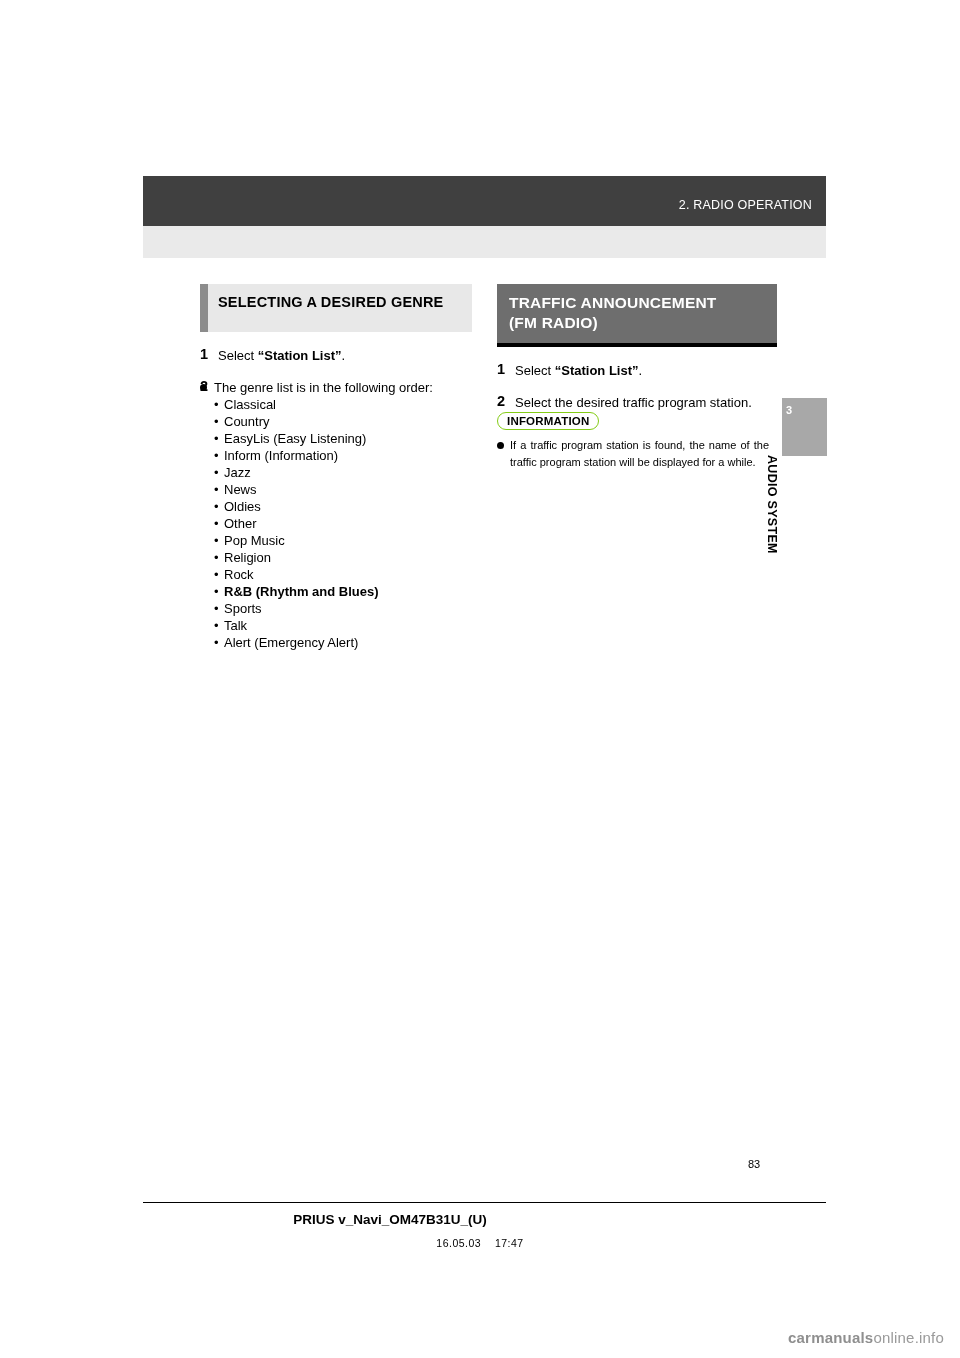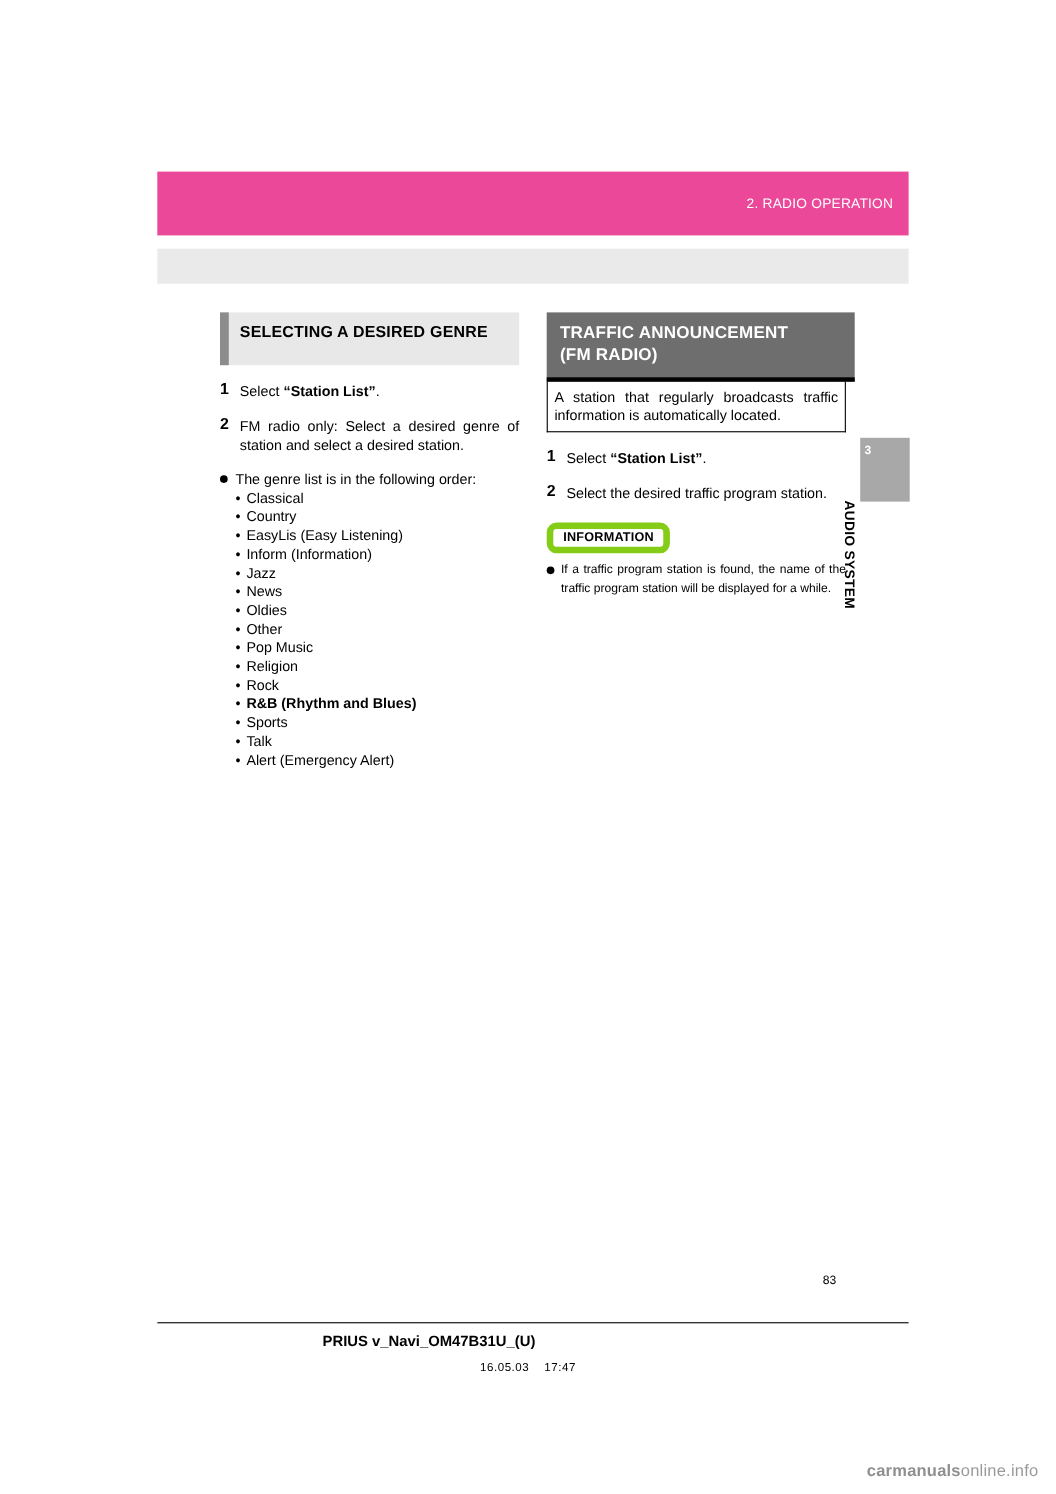--- a/index.html
+++ b/index.html
@@ -13,24 +13,24 @@
     position: relative;
     font-family: "Liberation Sans", sans-serif;
     color: #000;
     overflow: hidden;
   }
 
   
   .header-band {
     position: absolute;
     left: 143px;
-    top: 156px;
+    top: 176px;
     width: 683px;
     height: 58px;
-    background: #ec4899;
+    background: #404040;
   }
   .header-title {
     position: absolute;
     right: 14px;
     top: 50%;
     transform: translateY(-50%);
     font-size: 12.5px;
     color: #ffffff;
     letter-spacing: 0.2px;
     white-space: nowrap;
@@ -190,22 +190,21 @@
     position: absolute;
     left: 0;
     top: 0;
     font-size: 13px;
   }
   .genre-list li b { font-weight: bold; }
 
   
   .info-tag {
     display: inline-block;
-    margin-top: 18px;
-    border: 6px solid #84cc16;
+    border: 1px solid #84cc16;
     border-radius: 9px;
     padding: 2px 9px 2px 9px;
     font-size: 11.5px;
     font-weight: bold;
     letter-spacing: 0.2px;
   }
   .info-body {
     margin-top: 7px;
     position: relative;
     padding-left: 13px;
@@ -281,21 +280,21 @@
 
   <div class="sect-title-gray">
     <div class="t">SELECTING A DESIRED GENRE</div>
   </div>
 
   <div class="step">
     <span class="num">1</span><span>Select </span><b>“Station List”</b><span>.</span>
   </div>
 
   <div class="step">
-    <span class="num">2</span><span>FM radio only: Select a desired genre of station and select a desired station.</span>
+    <span class="num">2</span>
   </div>
 
   <div class="bullet-block">
     <span class="dot"></span>
     <div>The genre list is in the following order:</div>
     <ul class="genre-list">
       <li><span>Classical</span></li>
       <li><span>Country</span></li>
       <li><span>EasyLis (Easy Listening)</span></li>
       <li><span>Inform (Information)</span></li>
@@ -315,23 +314,20 @@
 
 </div>
 
 <div class="col-right">
 
   <div class="sect-title-dark">
     <div class="t">TRAFFIC ANNOUNCEMENT</div>
     <div class="t">(FM RADIO)</div>
   </div>
 
-  <div class="lead-box">
-    <span>A station that regularly broadcasts traffic information is automatically located.</span>
-  </div>
 
   <div class="step">
     <span class="num">1</span><span>Select </span><b>“Station List”</b><span>.</span>
   </div>
 
   <div class="step">
     <span class="num">2</span><span>Select the desired traffic program station.</span>
   </div>
 
   <div class="info-tag">INFORMATION</div>

